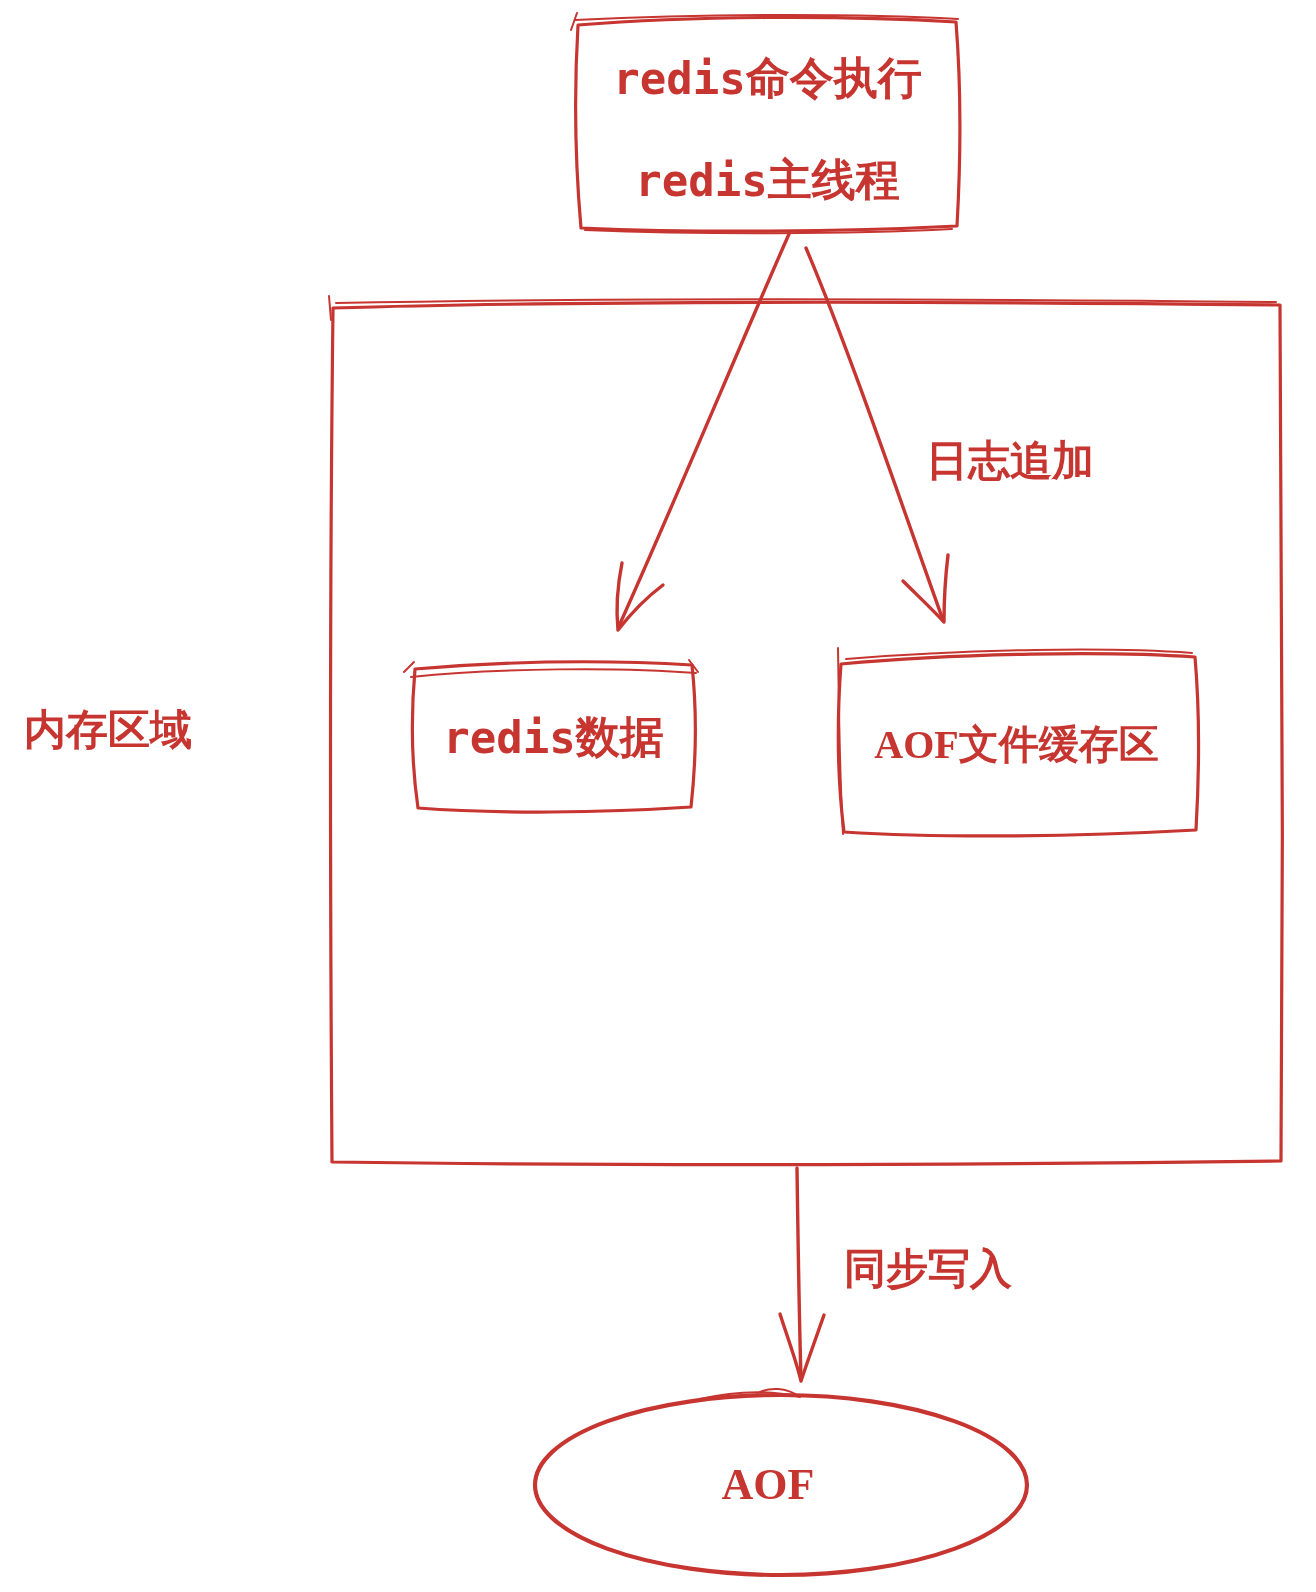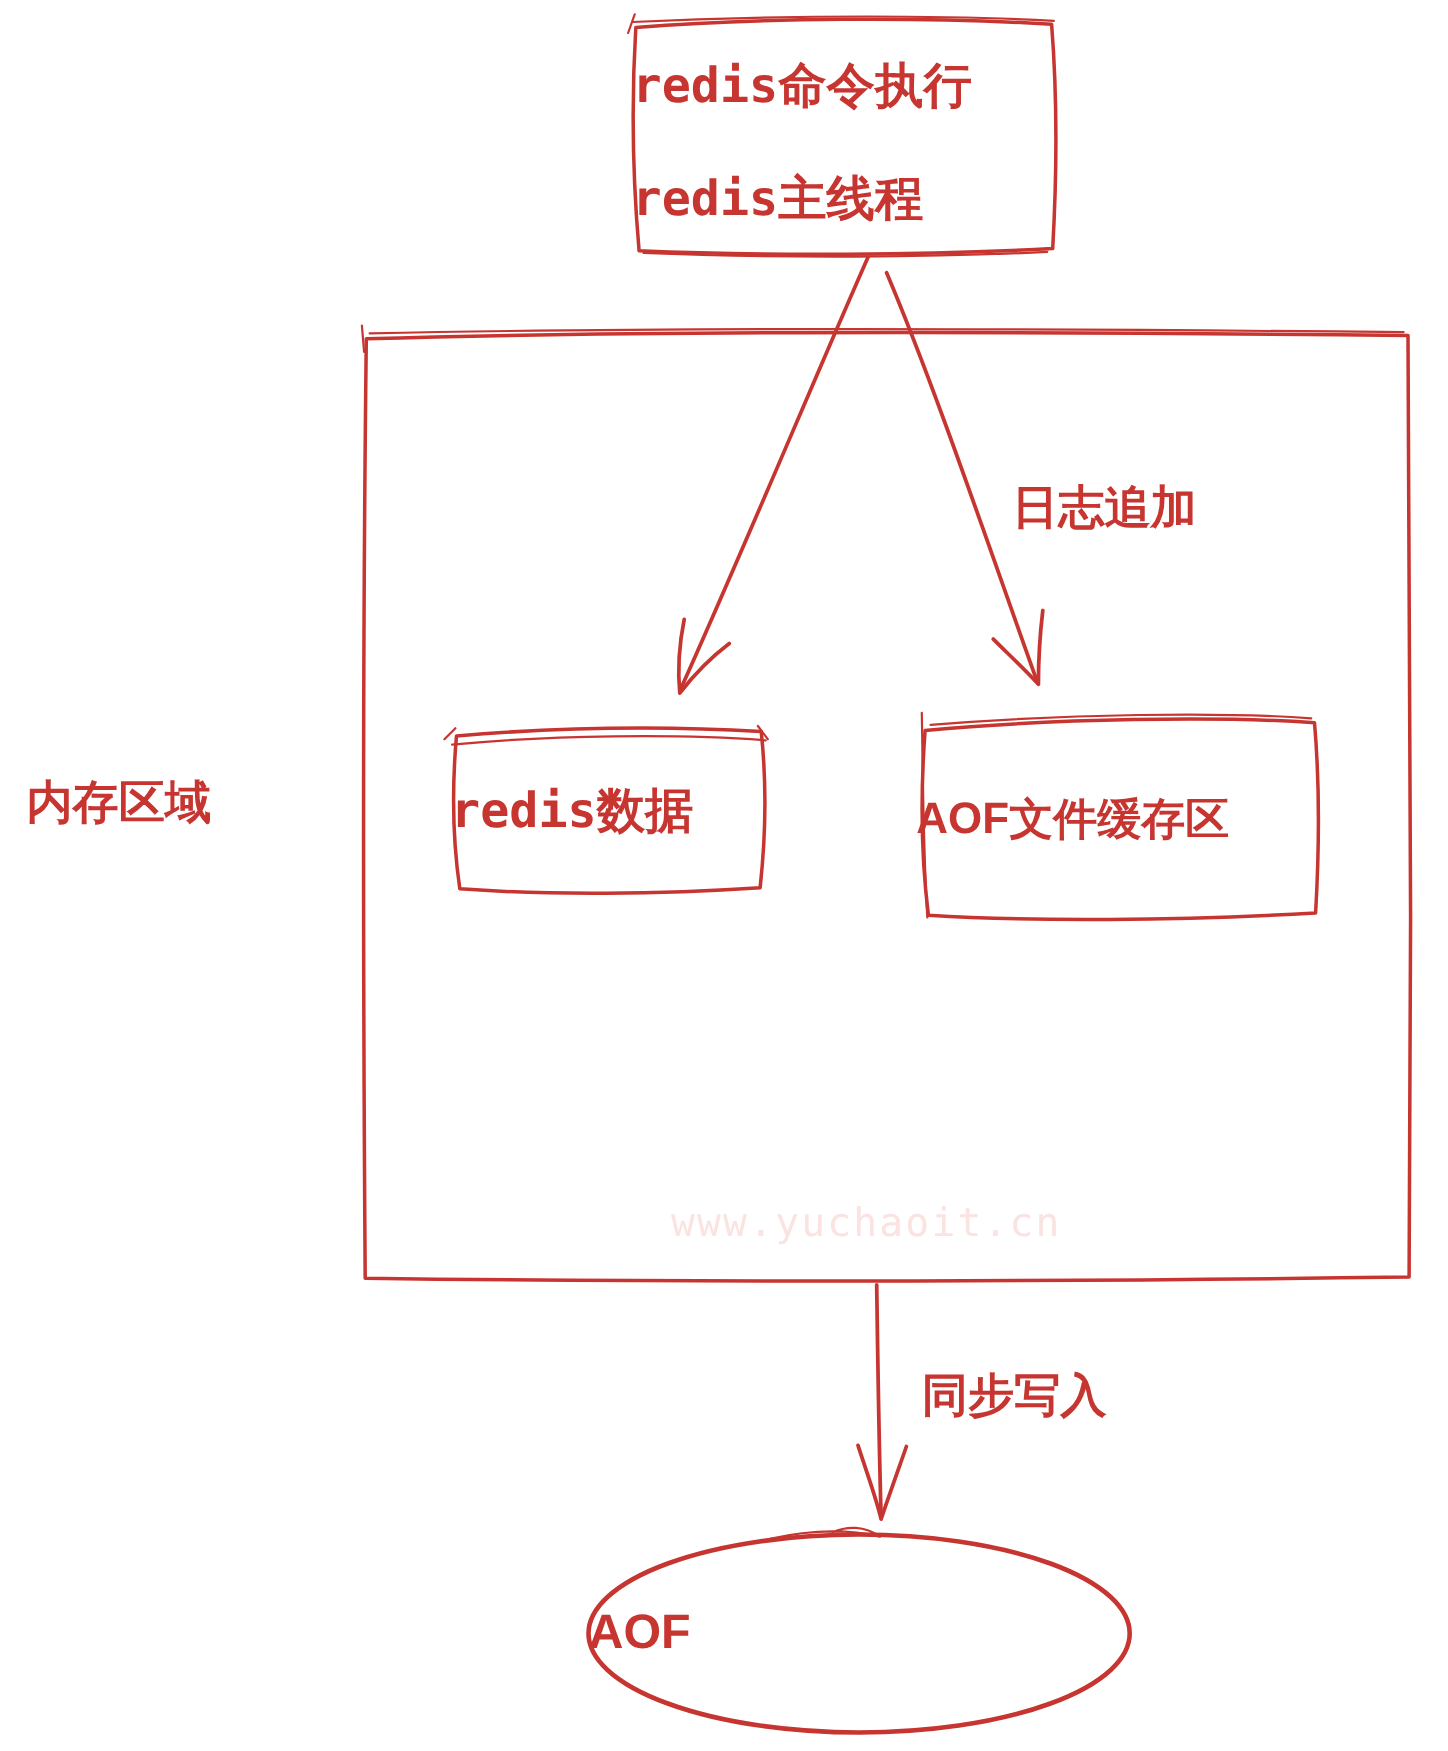--- a/index.html
+++ b/index.html
@@ -25,27 +25,28 @@
   .s-thin{stroke-width:2px;}
   .s-arrow{stroke-width:3.4px;}
   .s-ellipse{stroke-width:4.2px;}
 
   .label{
     position:absolute;
     color:var(--ink);
     white-space:nowrap;
     display:flex;
     align-items:center;
+    justify-content:center;
   }
   .latin-mono{
     font-family:"DejaVu Sans Mono", monospace;
     font-weight:700;
   }
   .latin-sans{
-    font-family:Liberation Sans, sans-serif;
+    font-family:Liberation Serif, serif;
     font-weight:700;
   }
   .cjk{
     font-family:"Liberation Sans", sans-serif;
     font-weight:700;
   }
   .t-top{left:575px;width:385px;height:56px;font-size:44px;}
   .t-top1{top:50px;}
   .t-top2{top:152px;}
   .t-operate{left:420px;top:408px;width:210px;height:50px;font-size:42px;}
@@ -113,21 +114,20 @@
   <div class="label t-redis-data">
     <span class="latin-mono">redis</span>
       <span class="cjk">数据</span>
   </div>
 
   <div class="label t-aof-buffer">
     <span class="latin-sans">AOF</span>
       <span class="cjk">文件缓存区</span>
   </div>
 
-  <div class="label t-watermark">www.yuchaoit.cn</div>
 
   <div class="label t-sync cjk">同步写入</div>
 
   <div class="label t-ellipse">
     <span class="latin-sans">AOF</span>
       <span class="gap-md"></span>
   </div>
 
 </div>
 

